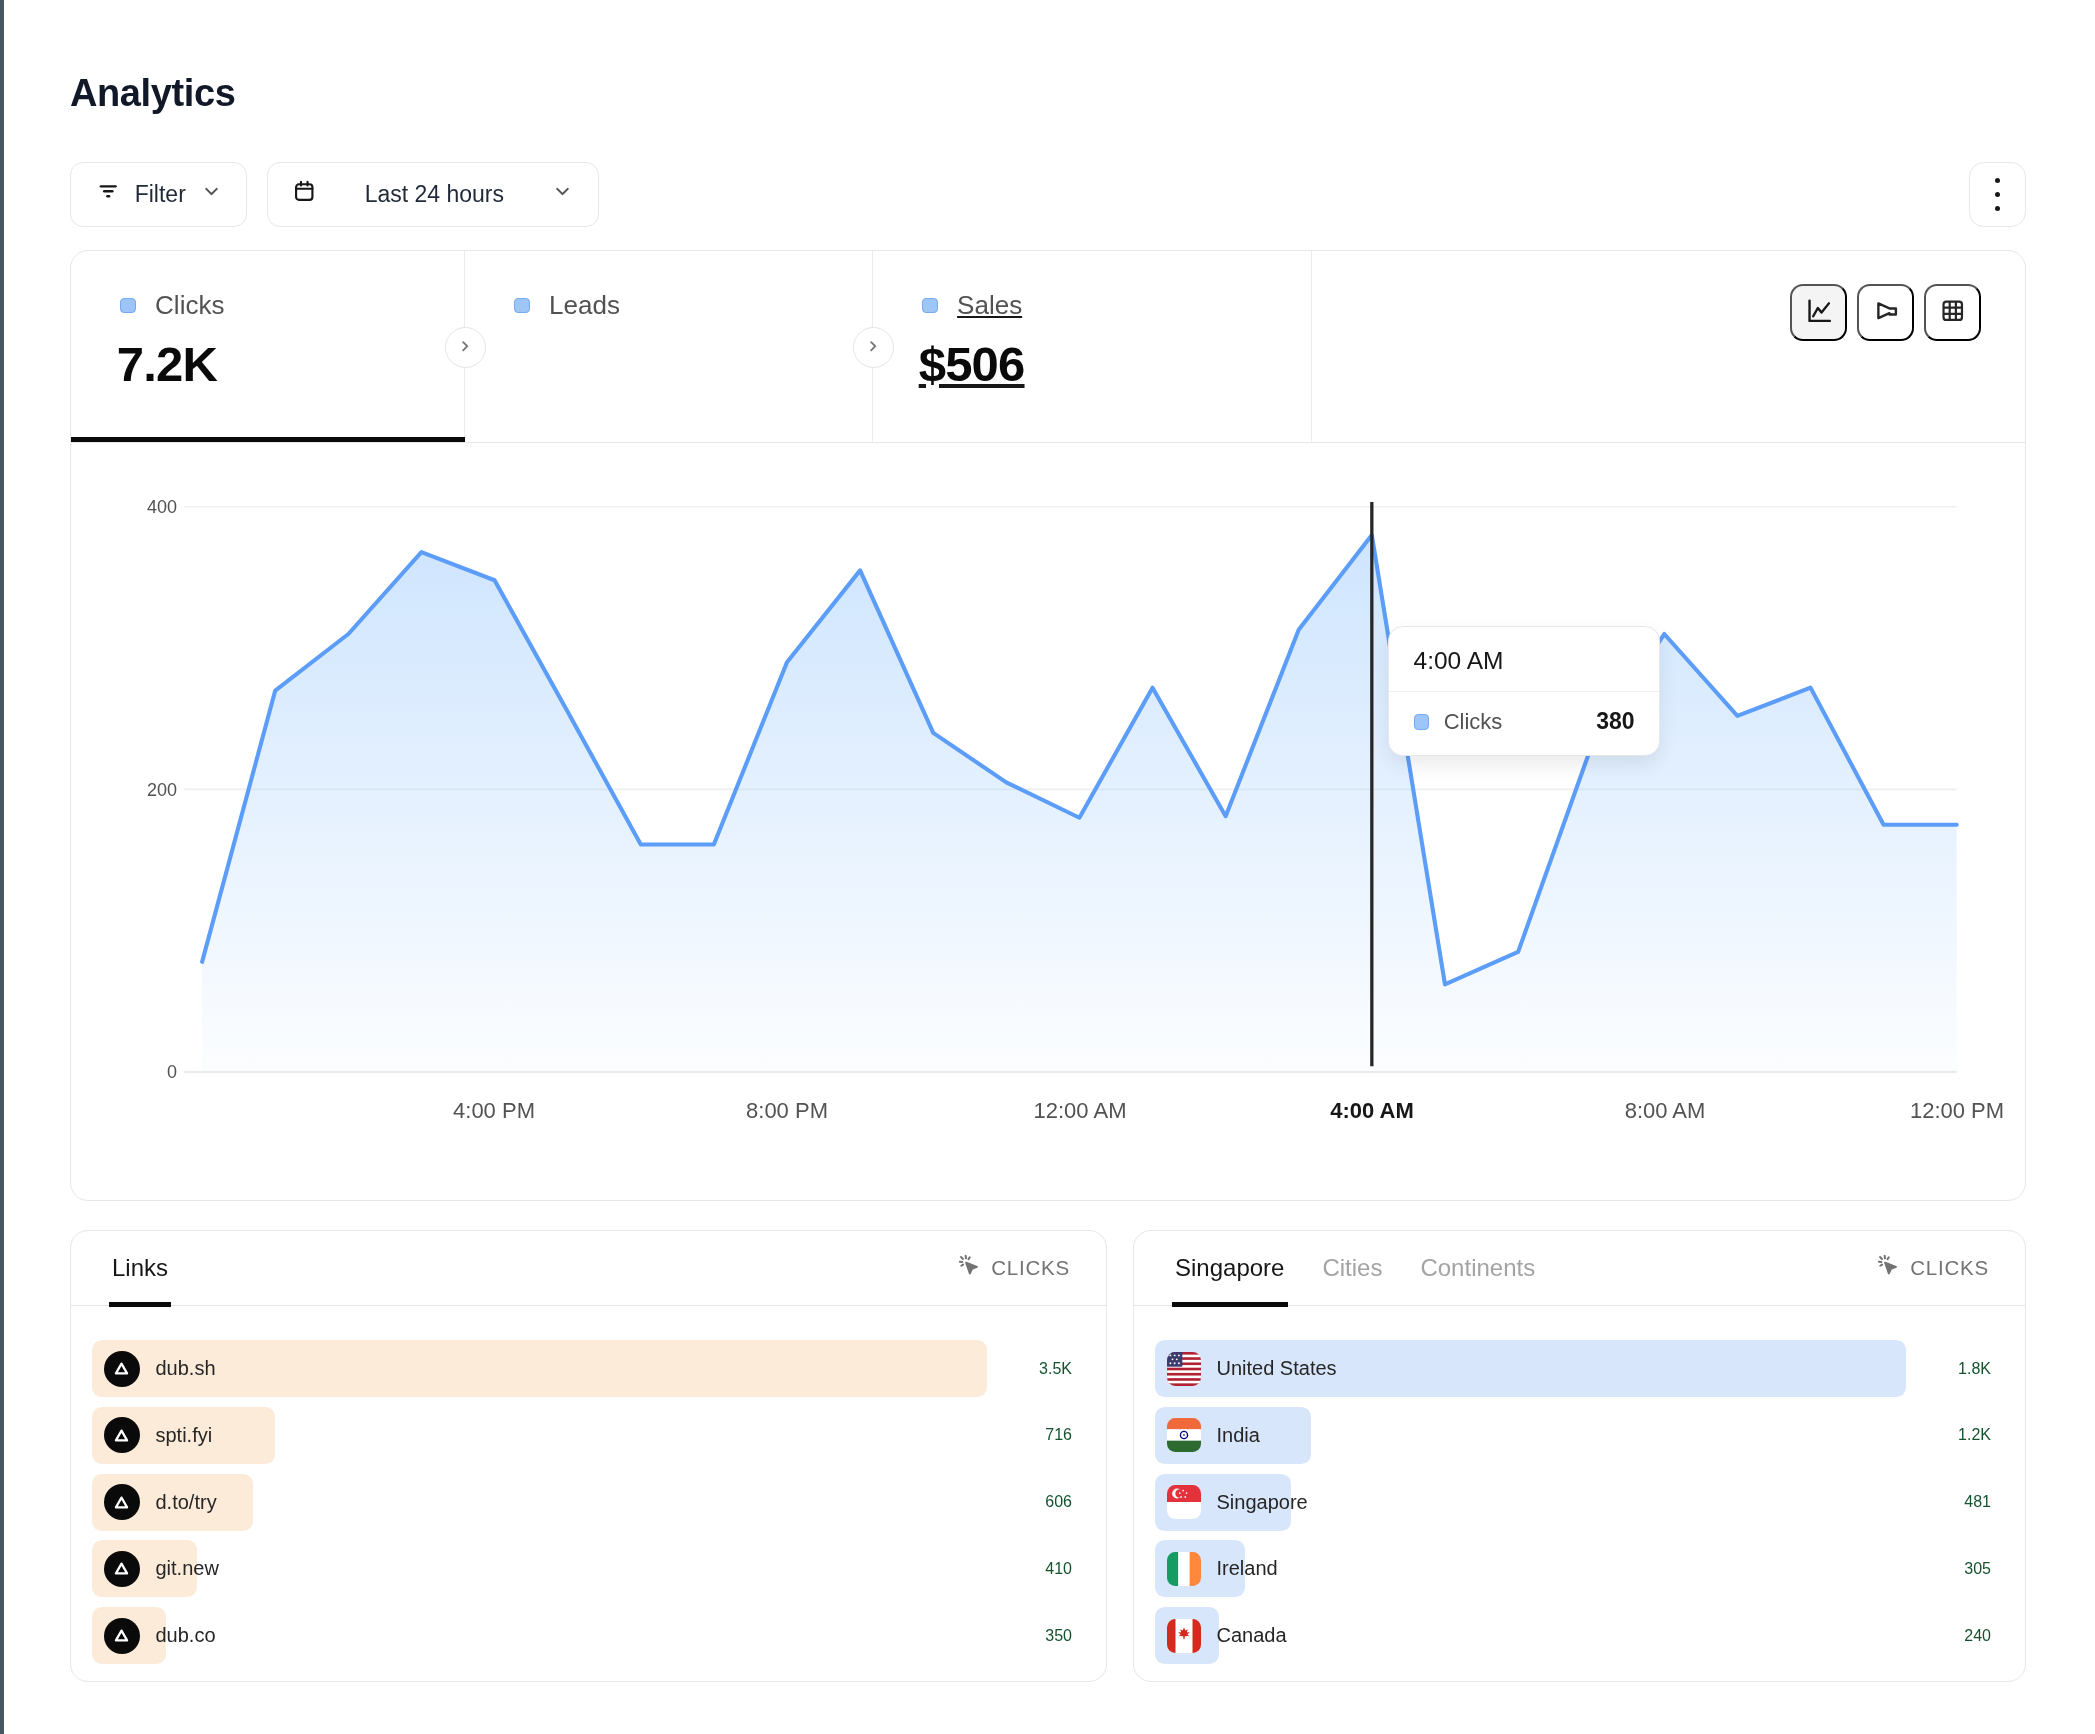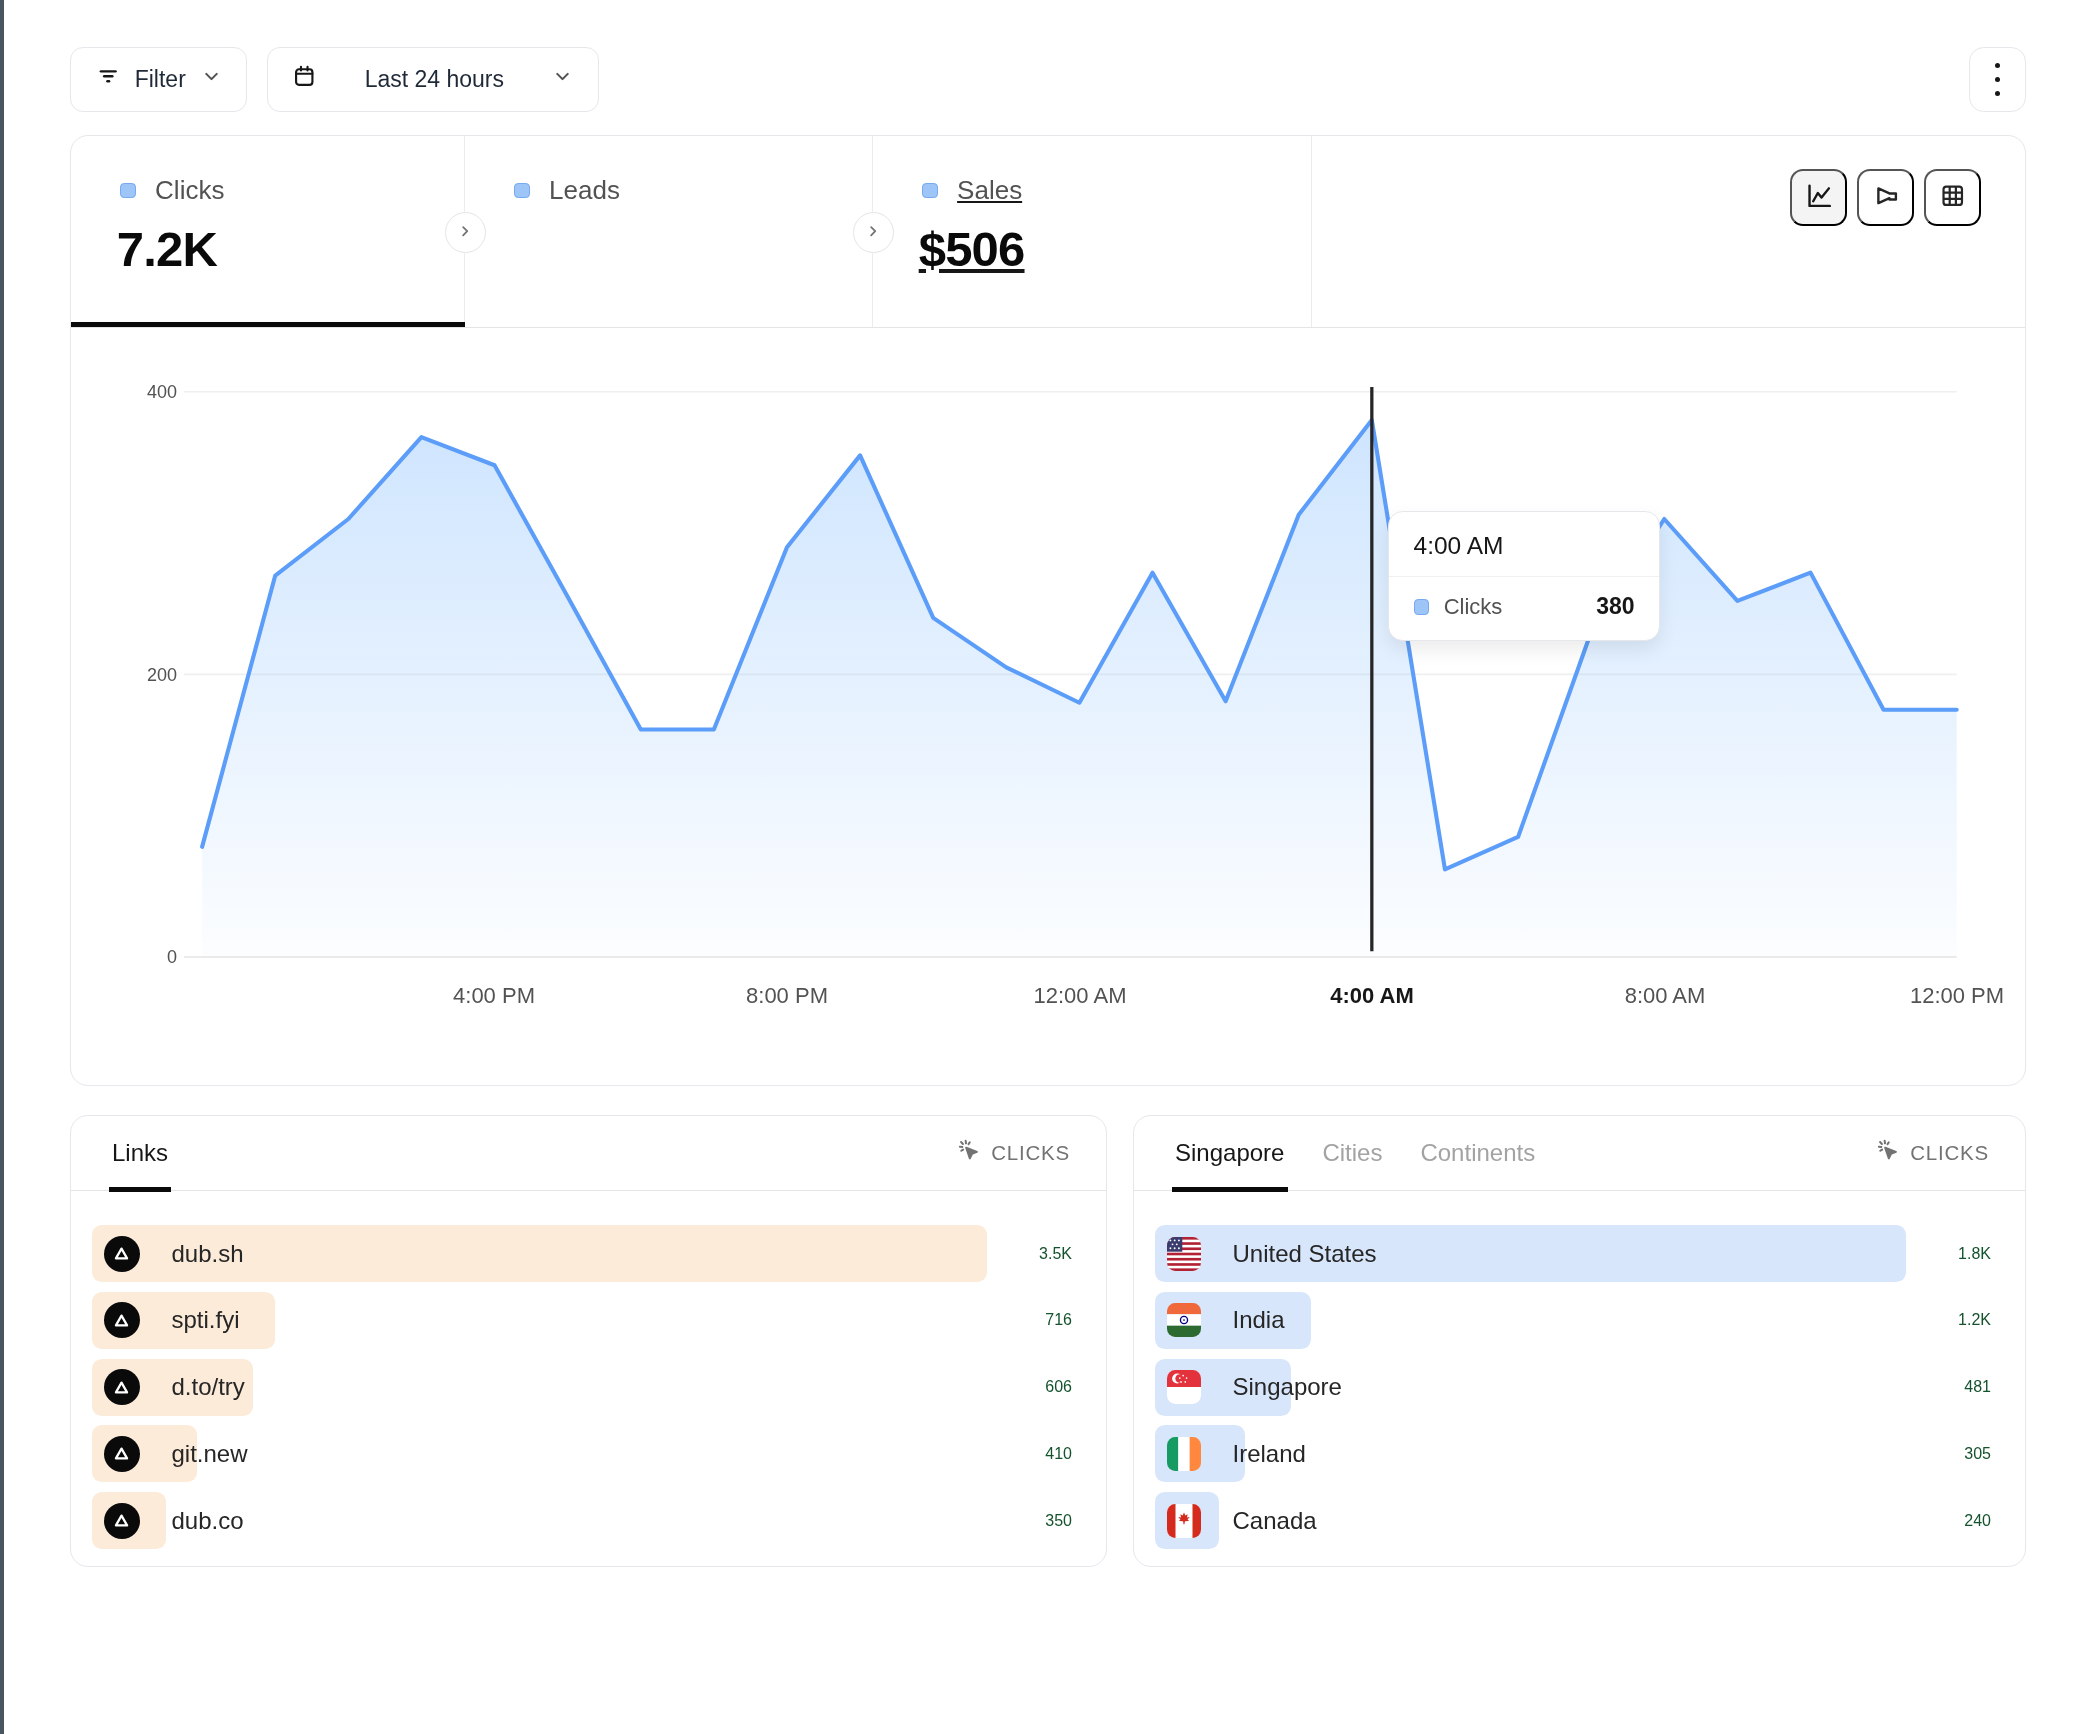--- a/index.html
+++ b/index.html
@@ -119,37 +119,38 @@
   }
   .metric-badge { margin-left: auto; display: flex; align-items: center; gap: 9.8px;
     font-size: 20.5px; letter-spacing: 0.8px; color: #737373; }
   .list-body { padding: 34px 21px 0 21px; }
   .list-row { position: relative; height: 57px; margin-bottom: 9.8px; cursor: pointer; }
   .bar-track { position: absolute; left: 0; top: 0; bottom: 0; right: 98px; }
   .row-bar { position: absolute; left: 0; top: 0; bottom: 0; border-radius: 9.8px; }
   .card-links .row-bar { background: var(--links-bar, #fcebd8); }
   .card-countries .row-bar { background: var(--countries-bar, #d8e6fb); }
   .row-content { position: relative; height: 100%; display: flex; align-items: center; padding: 0 13px 0 11.5px; }
-  .row-label { margin-left: 32px; font-size: 24px; color: #262626; }
+  .row-label { margin-left: 16px; font-size: 20px; color: #262626; }
   .row-value { margin-left: auto; font-size: 16px; color: #14532d; font-weight: 500; }
   .dub-logo {
     width: 36px; height: 36px; border-radius: 50%; background: #0a0a0a;
     display: flex; align-items: center; justify-content: center; flex: 0 0 auto;
   }
   .flag { width: 34px; height: 34px; border-radius: 8.2px; overflow: hidden; flex: 0 0 auto;
     box-shadow: inset 0 0 0 0.8px rgba(0,0,0,0.06); }
   .flag svg { display: block; }
 </style>
 </head>
 <body>
 
 <div class="left-accent"></div>
 
 <div class="page">
 
+  <h1 class="page-title">Analytics</h1>
 
   <div class="toolbar">
     <button class="btn" style="margin-right:19.6px;">
       <span>
         <svg width="24.5" height="24.5" viewBox="0 0 30 30" fill="none" stroke="#171717" stroke-width="3" stroke-linecap="round">
           <line x1="6" y1="9" x2="24" y2="9"></line>
             <line x1="10" y1="15" x2="20" y2="15"></line>
             <line x1="14" y1="21" x2="16" y2="21"></line>
         </svg>
       </span>

